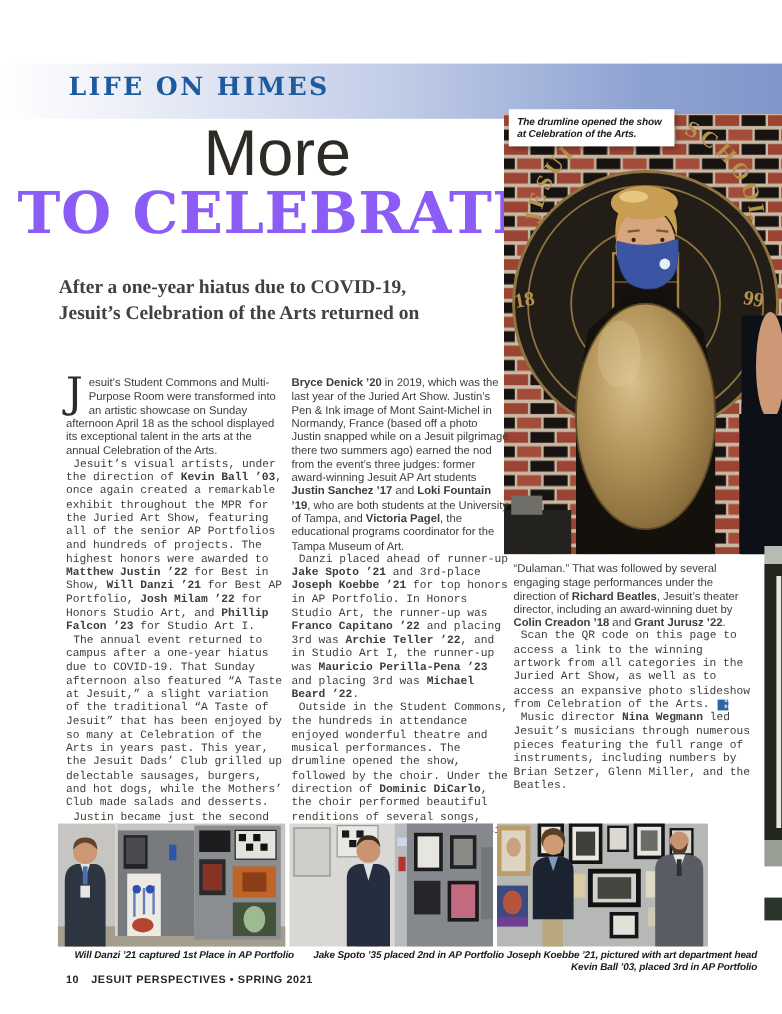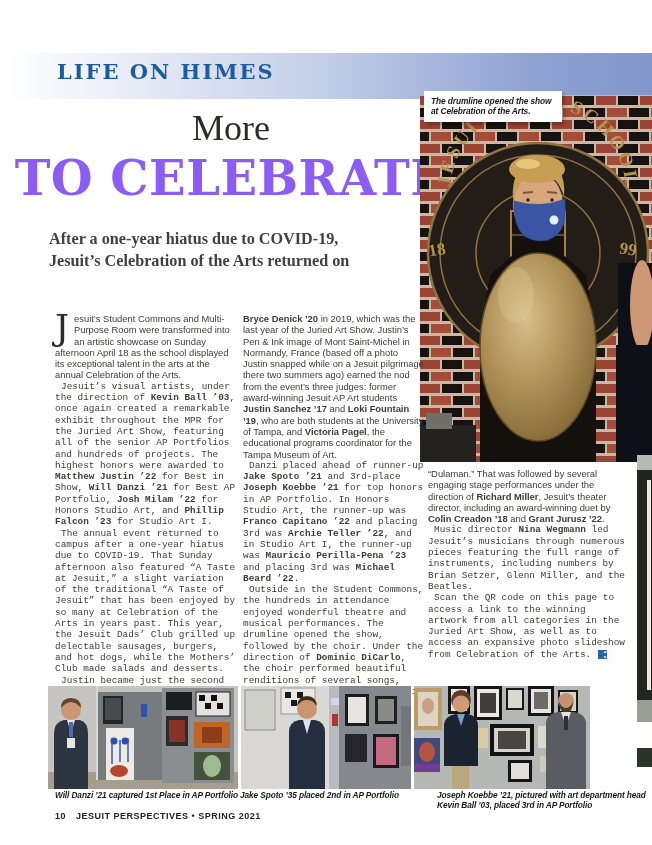--- a/index.html
+++ b/index.html
@@ -8,21 +8,21 @@
   .page { position:relative; width:652px; height:845px; background:#fff; overflow:hidden; }
 
   
   .band { position:absolute; left:0; top:53px; width:652px; height:46px;
     background:linear-gradient(90deg,#ffffff 0%,#f2f4fa 12%,#c2cde7 50%,#8ea2d2 82%,#8396ca 100%); }
   .band-title { position:absolute; left:57px; top:6px; font-family:"DejaVu Serif",serif;
     font-weight:bold; font-size:21px; letter-spacing:2px; color:#1d5a9e; }
 
   
   .title-block { position:absolute; left:0; top:99px; width:462px; text-align:center; }
-  .t1 { font-family:Liberation Serif, serif; font-size:36px; line-height:58px; color:#2e2a26; }
+  .t1 { font-family:Liberation Sans, sans-serif; font-size:54px; line-height:58px; color:#2e2a26; }
   .t2 { font-family:"DejaVu Serif",serif; font-weight:bold; font-size:48px; line-height:46px;
         color:#8b5cf6; letter-spacing:0.5px; margin-top:-2px; }
   .subtitle { position:absolute; left:49px; top:229px; width:400px; text-align:left;
     font-weight:bold; font-size:16.2px; line-height:21.5px; color:#414044;font-family:Liberation Serif, serif; }
 
   
   .drumline { position:absolute; left:420px; top:95px; width:232px; height:367px; overflow:hidden; }
   .photo-caption-box { position:absolute; left:424px; top:91px; width:138px; background:#fff;
     padding:5px 7px 6px 7px; font-style:italic; font-weight:bold; font-size:8.4px; line-height:10.2px;
     color:#1c1a18; box-shadow:2px 3px 4px rgba(0,0,0,0.3); letter-spacing:-0.1px; }
@@ -38,22 +38,22 @@
     padding:1px 5px 0 0; color:#2e2a26; }
   .amdg { display:inline-block; width:9px; height:9px; background:#2f63a7; vertical-align:-1px;
     text-align:center; margin-left:1px; }
   .amdg-l { display:block; color:#fff; font-size:4px; line-height:4.5px; font-weight:bold;
     font-style:normal; letter-spacing:0.3px; }
 
   
   .strip-photo { position:absolute; top:686px; height:103px; overflow:hidden; }
   #sp1 { left:48px; width:190px; } #sp2 { left:241px; width:170px; } #sp3 { left:414px; width:176px; }
   .strip-caption { position:absolute; top:791px; font-style:italic; font-weight:bold;
-    font-size:8.3px; line-height:9.8px; color:#191919; letter-spacing:-0.1px; }
-  #cap1 { left:55px; width:190px; } #cap2 { left:240px; width:180px; } #cap3 { left:417px; width:214px;margin-left:20px; }
+    font-size:8.3px; line-height:9.8px; color:#191919; letter-spacing:-0.1px;text-align:right; }
+  #cap1 { left:55px; width:190px; } #cap2 { left:240px; width:180px; } #cap3 { left:417px; width:214px; }
 
   
   .footer { position:absolute; left:55px; top:811px; font-size:9px; font-weight:bold;
     letter-spacing:0.5px; color:#272324; }
   .footer .pg { margin-right:10px; }
 
   
   .sliver { position:absolute; }
   #sl1 { left:637px; top:455px; width:15px; height:15px; background:#b7bbb1; }
   #sl2 { left:637px; top:470px; width:15px; height:230px; background:#23261f; }
@@ -151,23 +151,23 @@
     <p class="para ind"><span>Jesuit’s visual artists, under the direction of </span><span class="b">Kevin Ball ’03</span><span>, once again created a remarkable exhibit throughout the MPR for the Juried Art Show, featuring all of the senior AP Portfolios and hundreds of projects. The highest honors were awarded to </span><span class="b">Matthew Justin ’22</span><span> for Best in Show, </span><span class="b">Will Danzi ’21</span><span> for Best AP Portfolio, </span><span class="b">Josh Milam ’22</span><span> for Honors Studio Art, and </span><span class="b">Phillip Falcon ’23</span><span> for Studio Art I.</span></p>
     <p class="para ind"><span>The annual event returned to campus after a one-year hiatus due to COVID-19. That Sunday afternoon also featured “A Taste at Jesuit,” a slight variation of the traditional “A Taste of Jesuit” that has been enjoyed by so many at Celebration of the Arts in years past. This year, the Jesuit Dads’ Club grilled up delectable sausages, burgers, and hot dogs, while the Mothers’ Club made salads and desserts.</span></p>
     <p class="para ind"><span>Justin became just the second non-senior to win Best in Show in the 12-year history of the Juried Art Show, following</span></p>
   </div>
   <div class="col" id="col2">
     <p class="para"><span class="b">Bryce Denick ’20</span><span> in 2019, which was the last year of the Juried Art Show. Justin’s Pen &amp; Ink image of Mont Saint-Michel in Normandy, France (based off a photo Justin snapped while on a Jesuit pilgrimage there two summers ago) earned the nod from the event’s three judges: former award-winning Jesuit AP Art students </span><span class="b">Justin Sanchez ’17</span><span> and </span><span class="b">Loki Fountain ’19</span><span>, who are both students at the University of Tampa, and </span><span class="b">Victoria Pagel</span><span>, the educational programs coordinator for the Tampa Museum of Art.</span></p>
     <p class="para ind"><span>Danzi placed ahead of runner-up </span><span class="b">Jake Spoto ’21</span><span> and 3rd-place </span><span class="b">Joseph Koebbe ’21</span><span> for top honors in AP Portfolio. In Honors Studio Art, the runner-up was </span><span class="b">Franco Capitano ’22</span><span> and placing 3rd was </span><span class="b">Archie Teller ’22</span><span>, and in Studio Art I, the runner-up was </span><span class="b">Mauricio Perilla-Pena ’23</span><span> and placing 3rd was </span><span class="b">Michael Beard ’22</span><span>.</span></p>
     <p class="para ind"><span>Outside in the Student Commons, the hundreds in attendance enjoyed wonderful theatre and musical performances. The drumline opened the show, followed by the choir. Under the direction of </span><span class="b">Dominic DiCarlo</span><span>, the choir performed beautiful renditions of several songs, including the Irish folk classic</span></p>
   </div>
   <div class="col" id="col3">
-    <p class="para"><span>“Dulaman.” That was followed by several engaging stage performances under the direction of </span><span class="b">Richard Miller</span><span>, Jesuit’s theater director, including an award-winning duet by </span><span class="b">Colin Creadon ’18</span><span> and </span><span class="b">Grant Jurusz ’22</span><span>.</span></p>
+    <p class="para"><span>“Dulaman.” That was followed by several engaging stage performances under the direction of </span><span class="b">Richard Beatles</span><span>, Jesuit’s theater director, including an award-winning duet by </span><span class="b">Colin Creadon ’18</span><span> and </span><span class="b">Grant Jurusz ’22</span><span>.</span></p>
+    <p class="para ind"><span><span>Scan the QR code on this page to access a link to the winning artwork from all categories in the Juried Art Show, as well as to access an expansive photo slideshow from Celebration of the Arts. </span></span><span class="amdg"><span class="amdg-l">AM</span><span class="amdg-l">DG</span></span></p>
     <p class="para ind"><span>Music director </span><span class="b">Nina Wegmann</span><span> led Jesuit’s musicians through numerous pieces featuring the full range of instruments, including numbers by Brian Setzer, Glenn Miller, and the Beatles.</span></p>
-    <p class="para ind"><span><span>Scan the QR code on this page to access a link to the winning artwork from all categories in the Juried Art Show, as well as to access an expansive photo slideshow from Celebration of the Arts. </span></span><span class="amdg"><span class="amdg-l">AM</span><span class="amdg-l">DG</span></span></p>
   </div>
 
   <div class="strip-photo" id="sp1">
     <svg width="190" height="103" viewBox="0 0 190 103">
       <rect width="190" height="103" fill="#c6c5c1"></rect>
       <rect y="86" width="190" height="17" fill="#a59d8d"></rect>
       <g>
         <rect x="50" y="6" width="64" height="88" fill="#787b7e"></rect>
         <rect x="114" y="2" width="72" height="95" fill="#8b8e91"></rect>
         <rect x="48" y="0" width="2" height="94" fill="#d8d8d4"></rect>

